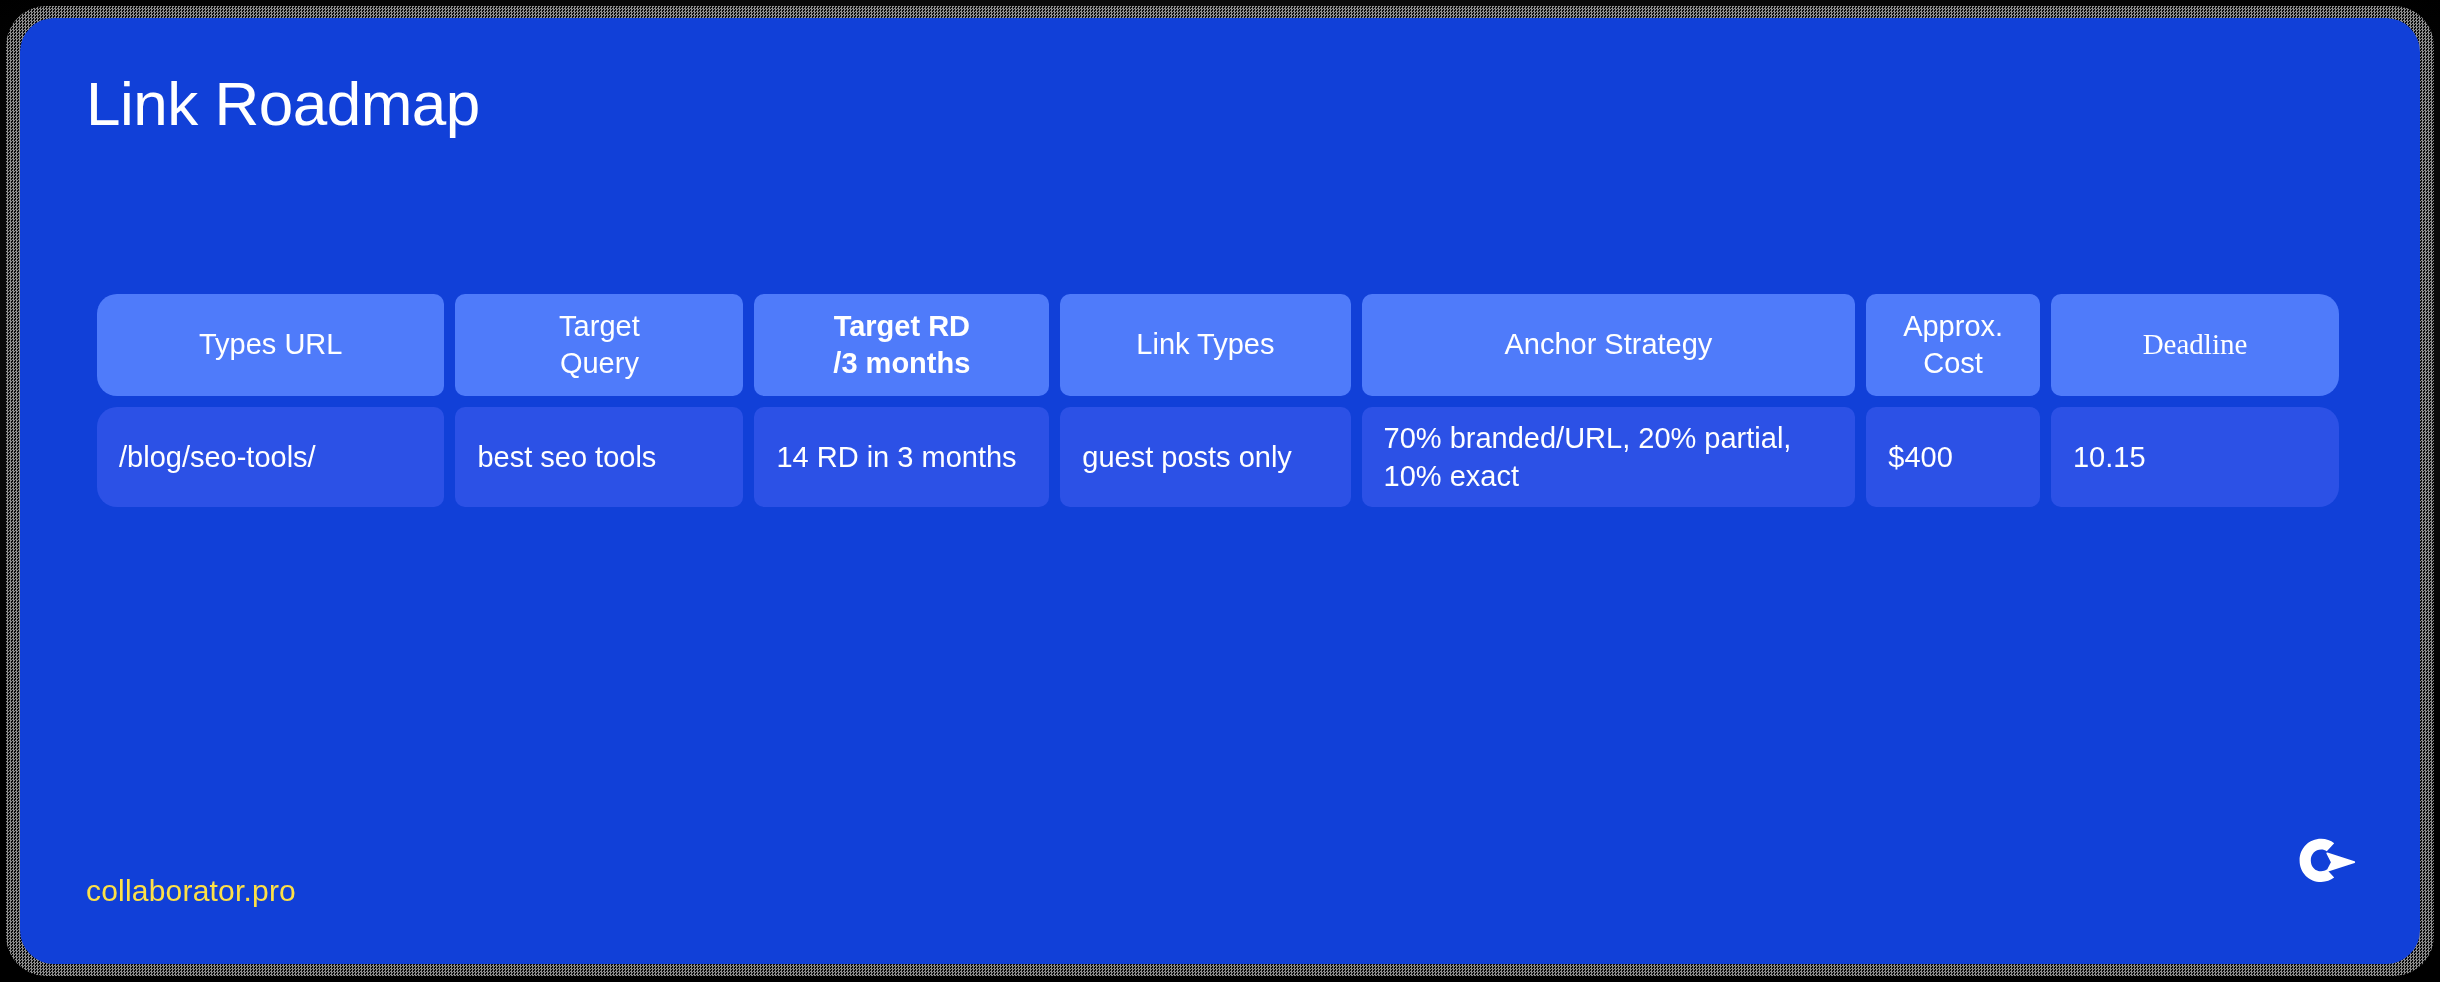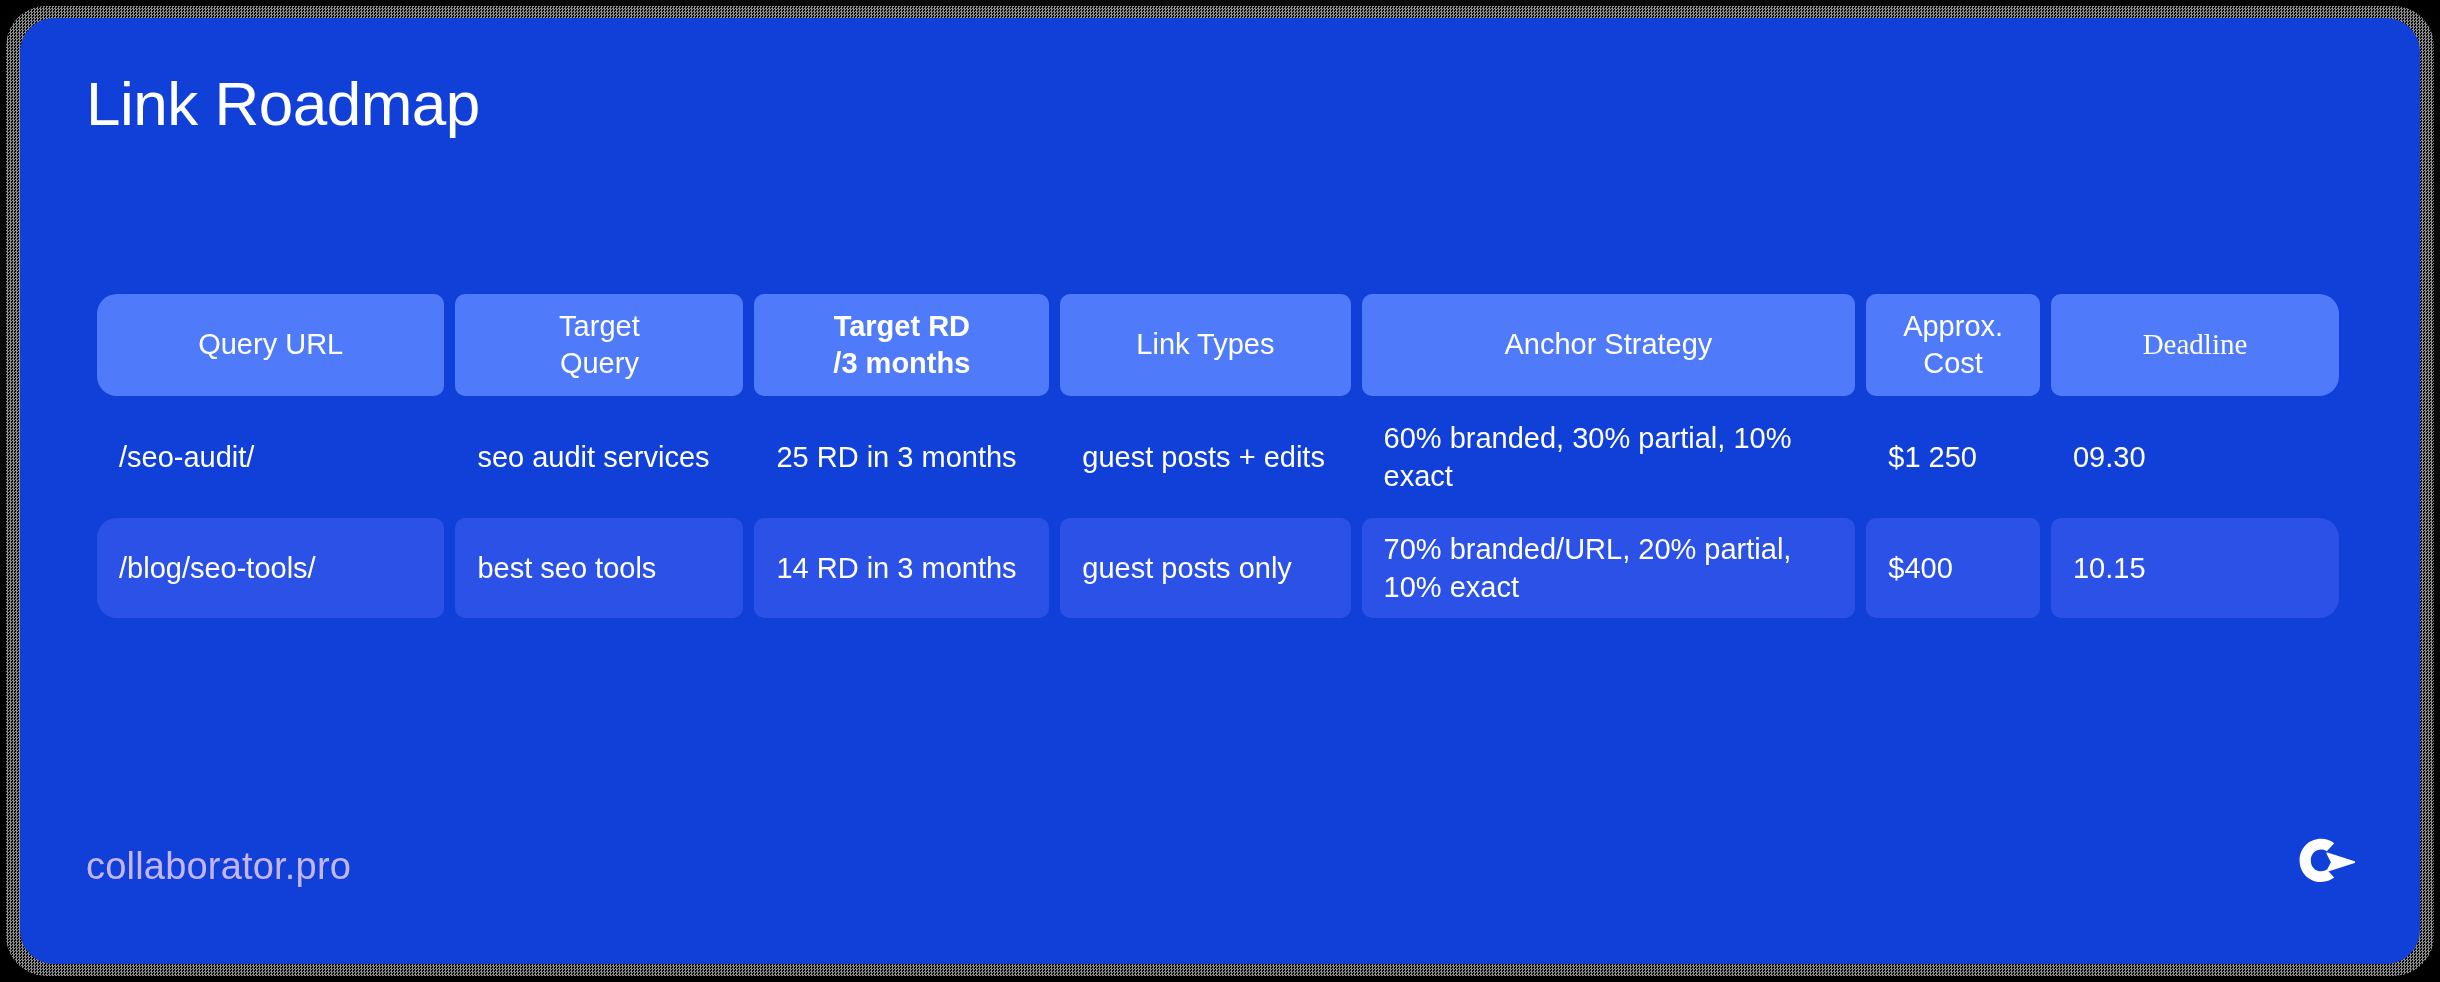--- a/index.html
+++ b/index.html
@@ -108,23 +108,23 @@
   .col-rd       { width: 258px; }
   .col-types    { width: 254px; }
   .col-anchor   { width: 432px; }
   .col-cost     { width: 152px; }
   .col-deadline { width: 252px; }
 
   
   #footer-brand {
     position: absolute;
     left: 66px;
-    bottom: 76px;
-    color: #c4b5fd;
-    font-size: 38px;
+    bottom: 56px;
+    color: #fde047;
+    font-size: 30px;
     letter-spacing: .2px;
     white-space: nowrap;
   }
 
   #brand-logo {
     position: absolute;
     right: 62px;
     bottom: 76px;
     width: 62px;
     height: 50px;
@@ -147,42 +147,33 @@
         <col class="col-url">
         <col class="col-query">
         <col class="col-rd">
         <col class="col-types">
         <col class="col-anchor">
         <col class="col-cost">
         <col class="col-deadline">
       </colgroup>
       <thead>
         <tr>
-          <th>Query URL</th>
+          <th>Types URL</th>
           <th style="white-space: pre-line;">Target
 Query</th>
           <th style="white-space: pre-line; font-weight: bold;">Target RD
 /3 months</th>
           <th>Link Types</th>
           <th>Anchor Strategy</th>
           <th style="white-space: pre-line; margin-top: 24px;">Approx.
 Cost</th>
           <th>Deadline</th>
         </tr>
       </thead>
       <tbody>
-        <tr>
-          <td>/seo-audit/</td>
-          <td>seo audit services</td>
-          <td>25 RD in 3 months</td>
-          <td>guest posts + edits</td>
-          <td>60% branded, 30% partial, 10% exact</td>
-          <td>$1 250</td>
-          <td>09.30</td>
-        </tr>
         <tr class="row-alt">
           <td>/blog/seo-tools/</td>
           <td>best seo tools</td>
           <td>14 RD in 3 months</td>
           <td>guest posts only</td>
           <td>70% branded/URL, 20% partial, 10% exact</td>
           <td>$400</td>
           <td>10.15</td>
         </tr>
       </tbody>

